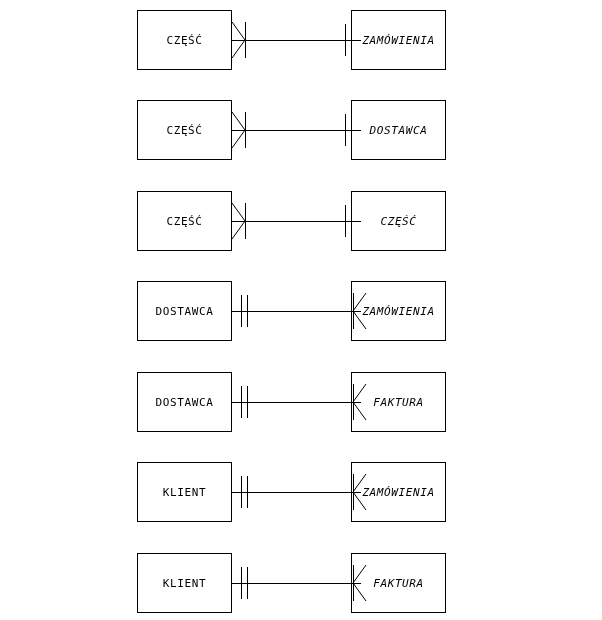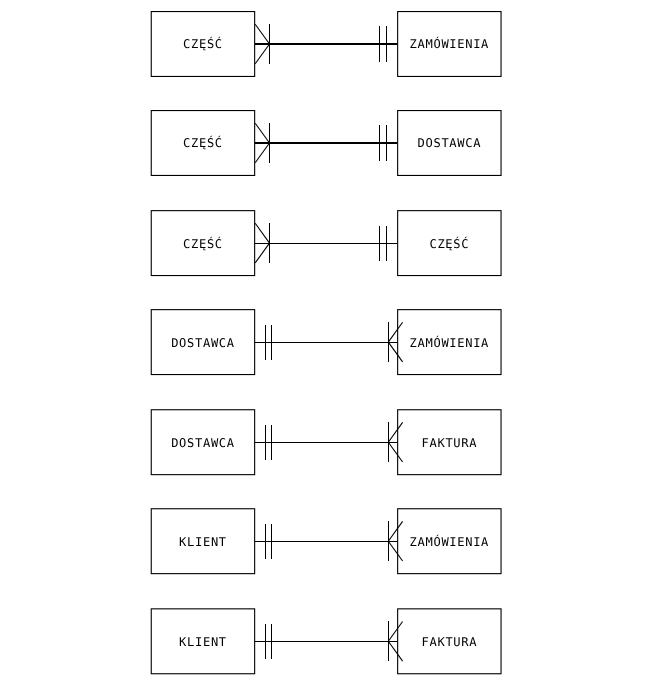--- a/index.html
+++ b/index.html
@@ -32,21 +32,21 @@
     width: 95px;
     height: 60px;
     border: 1px solid #000000;
     background: #ffffff;
     box-sizing: border-box;
     display: flex;
     align-items: center;
     justify-content: center;
   }
   .entity-box.left  { left: 137px; }
-  .entity-box.right { left: 361px; }
+  .entity-box.right { left: 351px; font-style: italic; }
   .entity-label {
     font-family: "DejaVu Sans Mono", monospace;
     font-size: 11px;
     letter-spacing: 0.6px;
     color: #000000;
     line-height: 1;
     white-space: nowrap;
     user-select: none;
   }
   .connector-svg {

